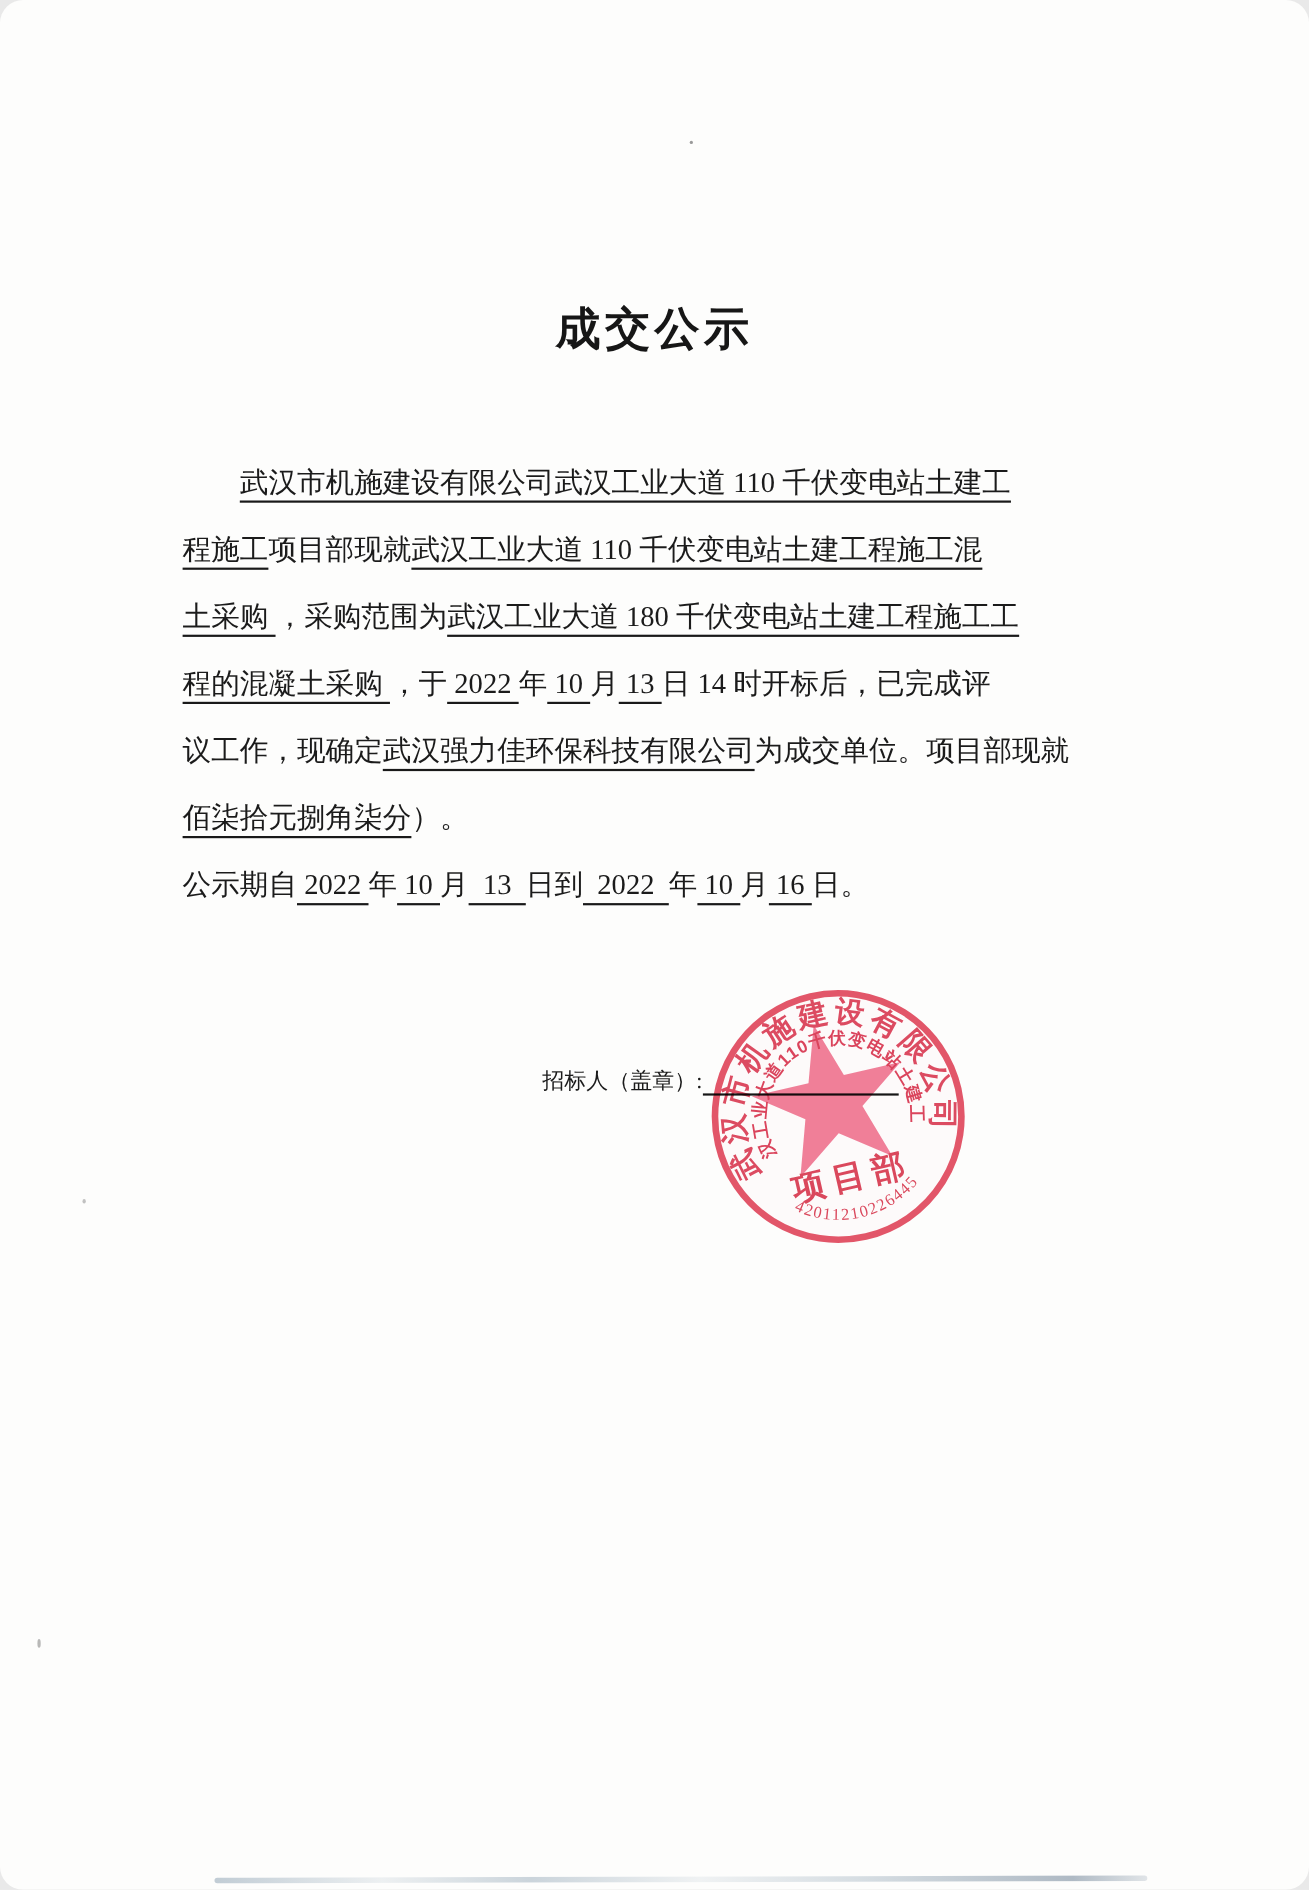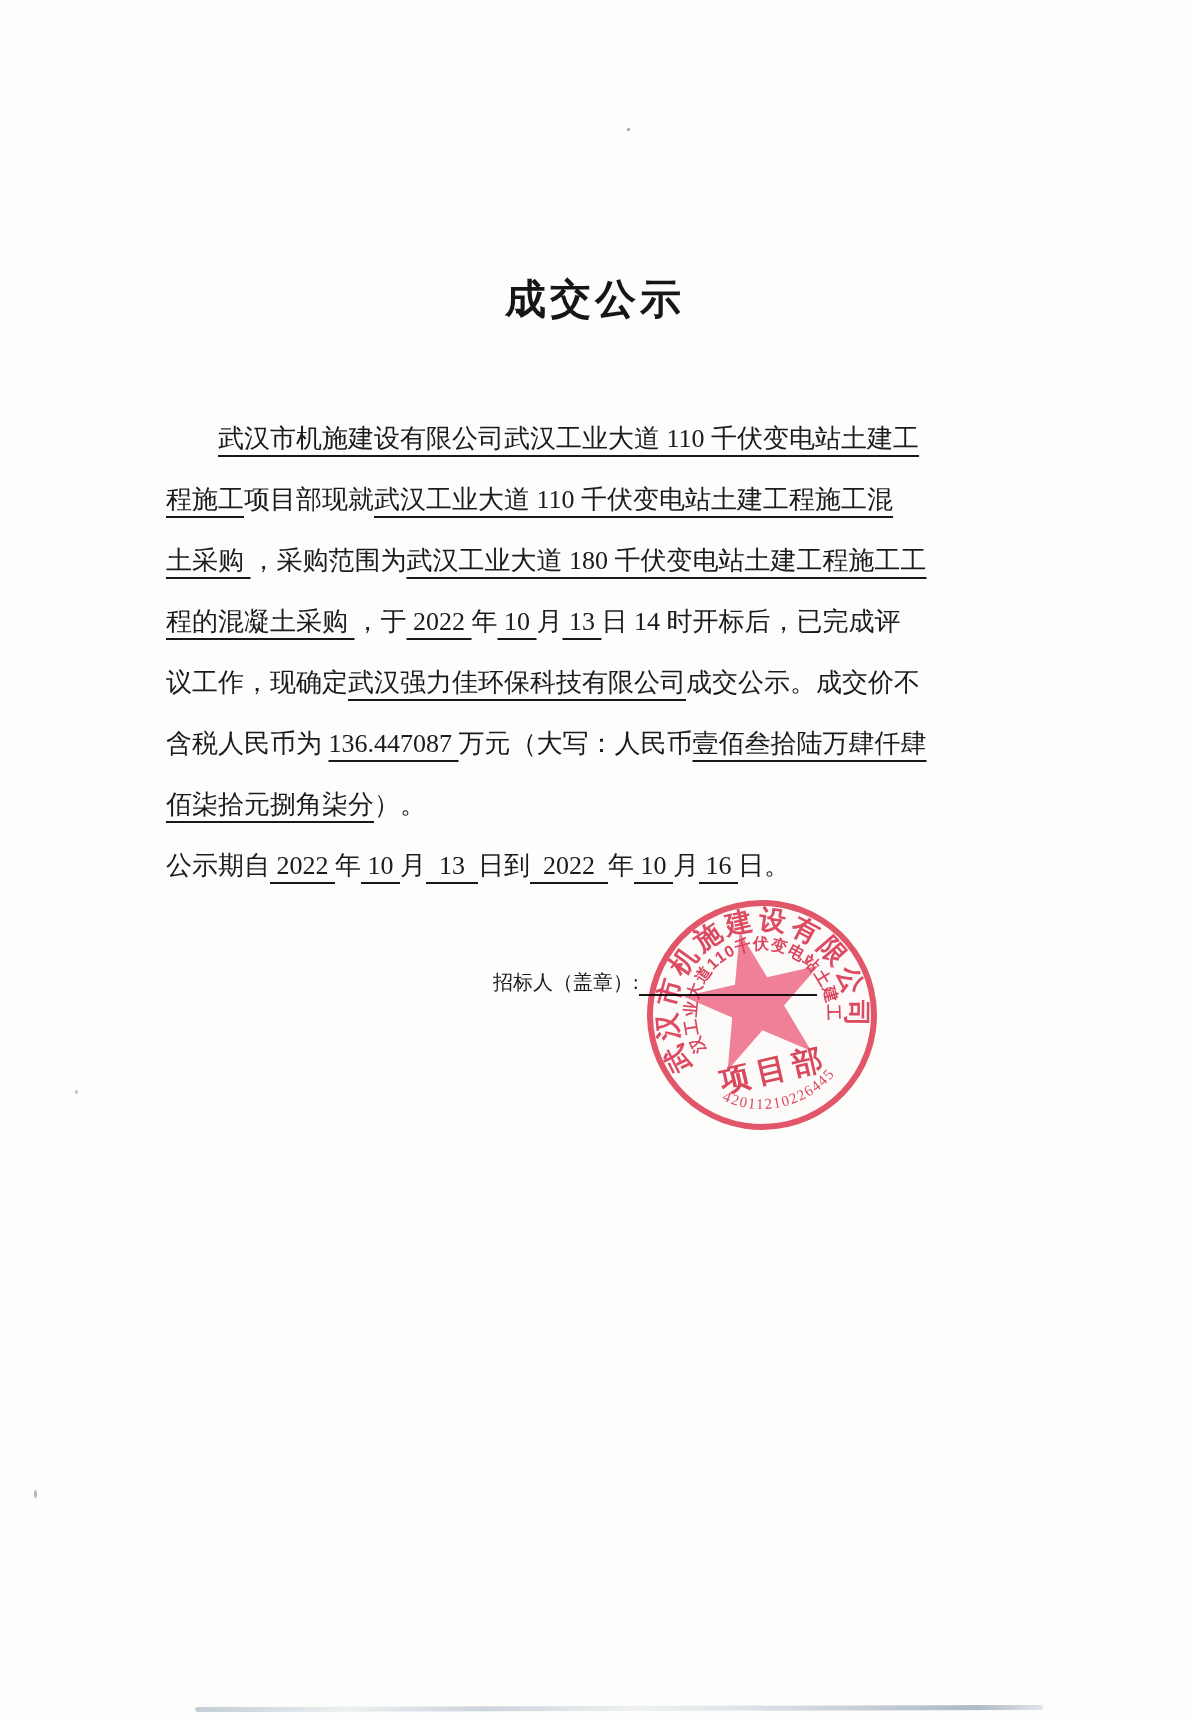--- a/index.html
+++ b/index.html
@@ -4,20 +4,21 @@
 <style>
   html,body{margin:0;padding:0;background:#e9e9e9;}
   .page{
     position:relative;
     width:1190px;height:1718px;
     margin:0 auto;
     background:#fdfdfc;
     overflow:hidden;
     font-family:"Liberation Serif", serif;
     color:#1b1b1b;
+    border-radius:21px;
   }
   
   .doc-title{
     position:absolute;top:272px;left:0;width:100%;
     text-align:center;
     font-family:"Liberation Sans", sans-serif;
     font-size:41px;font-weight:700;letter-spacing:4px;
     color:#161616;margin:0;
   }
   
@@ -75,22 +76,21 @@
 
 <div class="page">
 
   <h1 class="doc-title">成交公示</h1>
 
   <div class="body-text">
       <div class="body-line indent"><span class="u">武汉市机施建设有限公司武汉工业大道 110 千伏变电站土建工</span></div>
       <div class="body-line"><span class="u">程施工</span><span>项目部现就</span><span class="u">武汉工业大道 110 千伏变电站土建工程施工混</span></div>
       <div class="body-line"><span class="u">土采购 </span><span>，采购范围为</span><span class="u">武汉工业大道 180 千伏变电站土建工程施工工</span></div>
       <div class="body-line"><span class="u">程的混凝土采购 </span><span>，于</span><span class="u"> 2022 </span><span>年</span><span class="u"> 10 </span><span>月</span><span class="u"> 13 </span><span>日 14 时开标后，已完成评</span></div>
-      <div class="body-line"><span>议工作，现确定</span><span class="u">武汉强力佳环保科技有限公司</span><span>成交公示。成交价不</span></div>
-      <div class="body-line"><span>含税人民币为 </span><span class="u">136.447087 </span><span>万元（大写：人民币</span><span class="u">壹佰叁拾陆万肆仟肆</span></div>
+      <div class="body-line"><span>议工作，现确定</span><span class="u">武汉强力佳环保科技有限公司</span><span>为成交单位。项目部现就</span></div>
       <div class="body-line"><span class="u">佰柒拾元捌角柒分</span><span>）。</span></div>
       <div class="body-line"><span>公示期自</span><span class="u"> 2022 </span><span>年</span><span class="u"> 10 </span><span>月</span><span class="u">  13  </span><span>日到</span><span class="u">  2022  </span><span>年</span><span class="u"> 10 </span><span>月</span><span class="u"> 16 </span><span>日。</span></div>
     </div>
 
   <div class="sig-row sig-issuer">
     <span>招标人（盖章）:</span><span class="blank blank-long"></span>
   </div>
 
 
   <svg class="stamp" width="300" height="300" viewBox="0 0 300 300">

